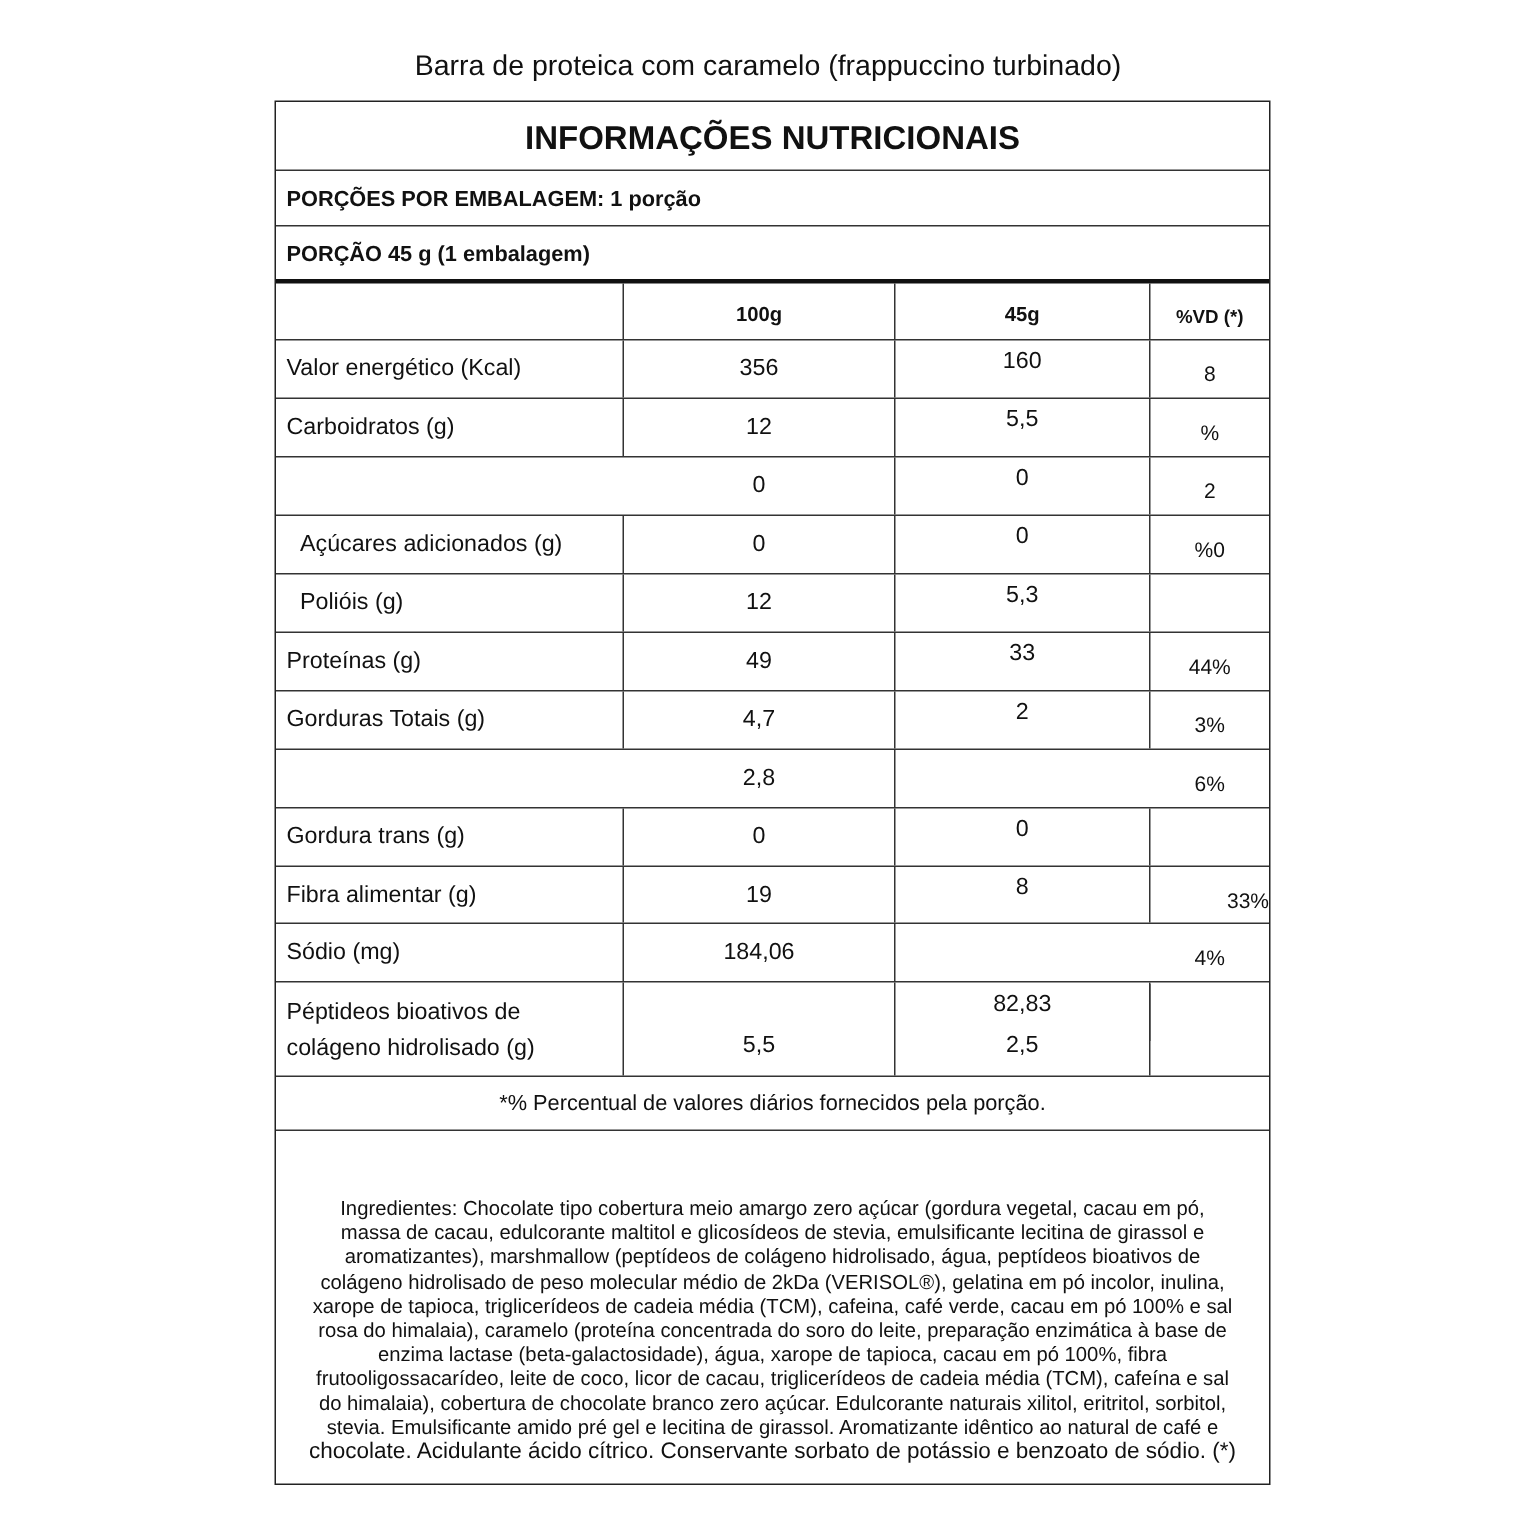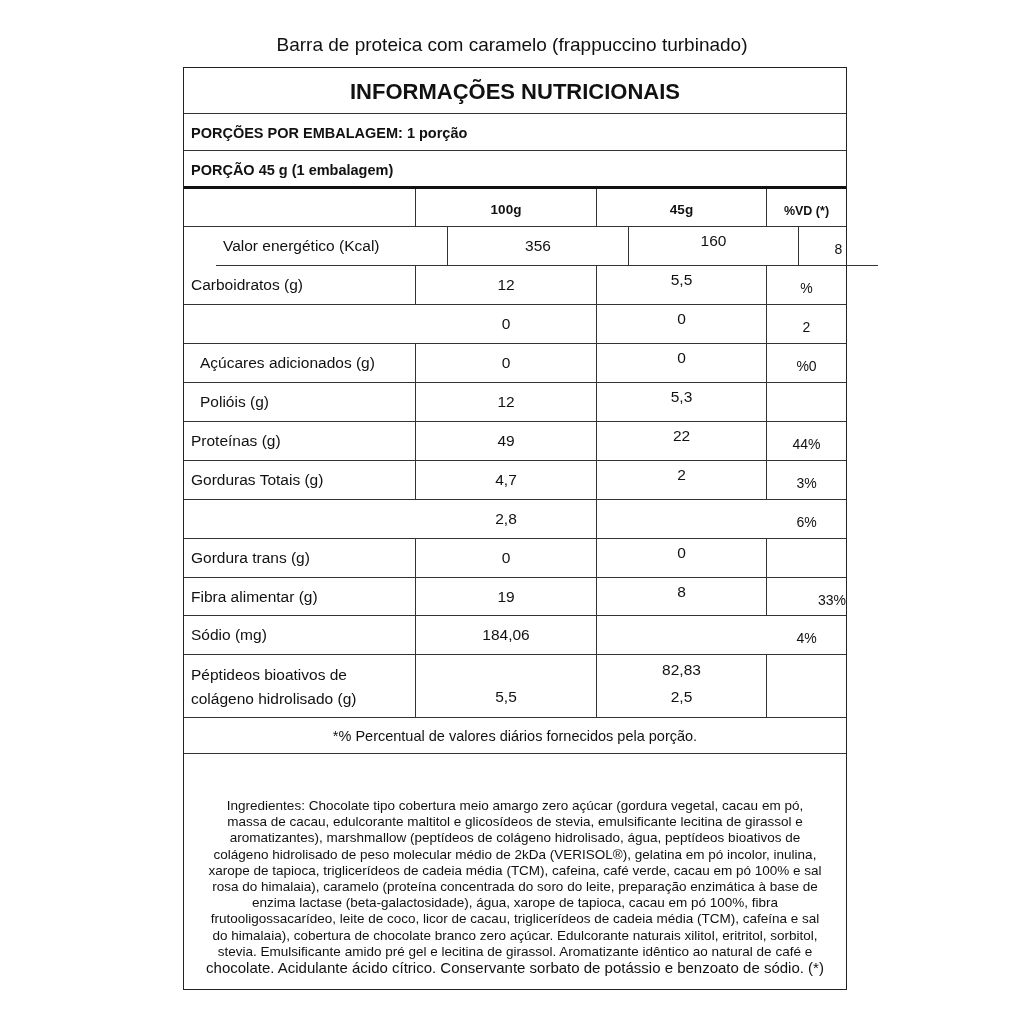--- a/index.html
+++ b/index.html
@@ -34,21 +34,21 @@
   <div class="row porcao">PORÇÃO 45 g (1 embalagem)</div>
 
   <div class="trow hdr" style="top:121px;height:38px;">
     <div class="cell c0"></div>
     <div class="cell c1" style="line-height:42px;">100g</div>
     <div class="cell c2" style="line-height:42px;">45g</div>
     <div class="cell c3" style="line-height:44px;font-size:12.5px;">%VD (*)</div>
   </div>
 
   <div id="rows">
-      <div class="trow" style="top: 159px; height: 39px; margin-left: 32px;">
+      <div class="trow" style="top: 159px; height: 39px;">
         <div class="cell c0">Valor energético (Kcal)</div>
         <div class="cell c1" style="padding-top: 10px;">356</div>
         <div class="cell c2" style="padding-top: 5px;">160</div>
         <div class="cell c3" style="padding-top: 14px; font-size: 14px;">8</div>
       </div>
       <div class="trow" style="top: 198px; height: 39px;">
         <div class="cell c0">Carboidratos (g)</div>
         <div class="cell c1" style="padding-top: 10px;">12</div>
         <div class="cell c2" style="padding-top: 5px;">5,5</div>
         <div class="cell c3" style="padding-top: 14px; font-size: 14px;">%</div>
@@ -66,21 +66,21 @@
       </div>
       <div class="trow" style="top: 315px; height: 39px;">
         <div class="cell c0 indent" style="padding-left: 16px;">Polióis (g)</div>
         <div class="cell c1" style="padding-top: 10px;">12</div>
         <div class="cell c2" style="padding-top: 5px;">5,3</div>
         <div class="cell c3" style="padding-top: 14px; font-size: 14px;"></div>
       </div>
       <div class="trow" style="top: 354px; height: 39px;">
         <div class="cell c0">Proteínas (g)</div>
         <div class="cell c1" style="padding-top: 10px;">49</div>
-        <div class="cell c2" style="padding-top: 5px;">22</div>
+        <div class="cell c2" style="padding-top: 5px;">33</div>
         <div class="cell c3" style="padding-top: 14px; font-size: 14px;">44%</div>
       </div>
       <div class="trow" style="top: 393px; height: 39px;">
         <div class="cell c0">Gorduras Totais (g)</div>
         <div class="cell c1" style="padding-top: 10px;">4,7</div>
         <div class="cell c2" style="padding-top: 5px;">2</div>
         <div class="cell c3" style="padding-top: 14px; font-size: 14px;">3%</div>
       </div>
       <div class="trow" style="top: 432px; height: 39px;">
         <div class="cell c1" style="padding-top: 10px;">2,8</div>

